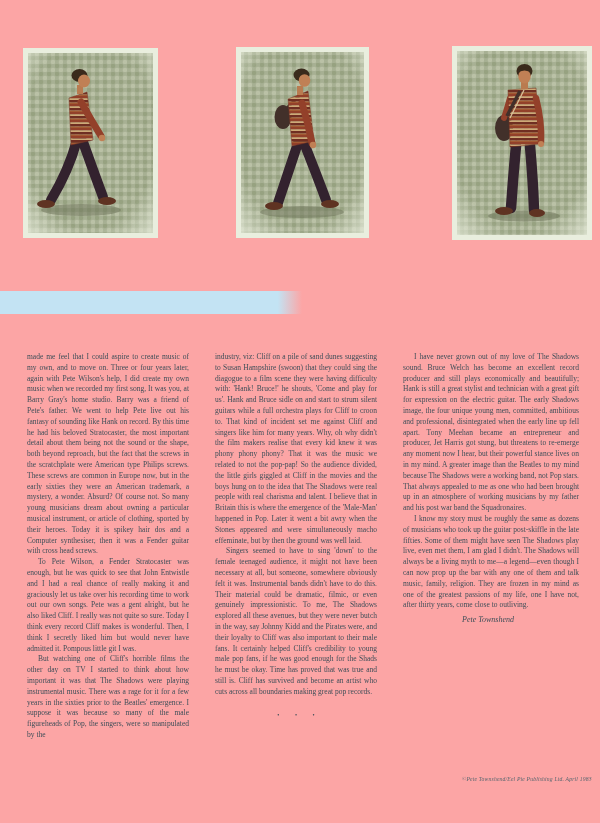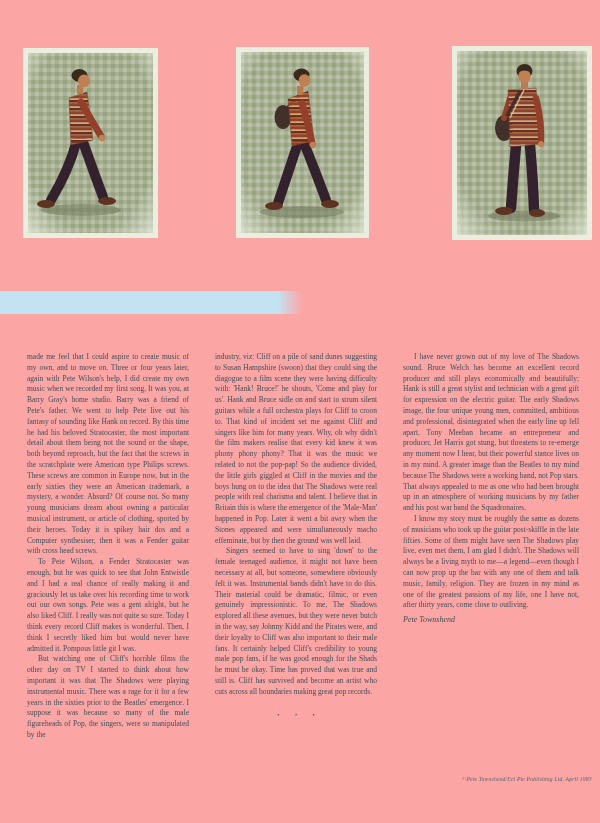--- a/index.html
+++ b/index.html
@@ -24,21 +24,21 @@
     color:#3d4e58;
   }
   .col{font-size:7.5px;line-height:10.8px;text-align:justify;}
   .col p{margin:0;}
   .col p.indent{text-indent:11px;}
   .divider{
     margin-top:12px;text-align:center;font-size:6px;letter-spacing:7px;
     color:#3d4e58;text-indent:7px;
   }
   .signature{
-    margin-top:4px;text-align:left;font-style:italic;font-size:8px;
+    margin-top:4px;text-align:center;font-style:italic;font-size:8px;
     padding-right:6px;color:#3d4e58;
   }
   .footer-credit{
     position:absolute;left:462px;top:776px;width:130px;
     font-size:5.6px;font-style:italic;color:#55656e;letter-spacing:.2px;
     white-space:nowrap;
   }
 </style>
 </head>
 <body>

